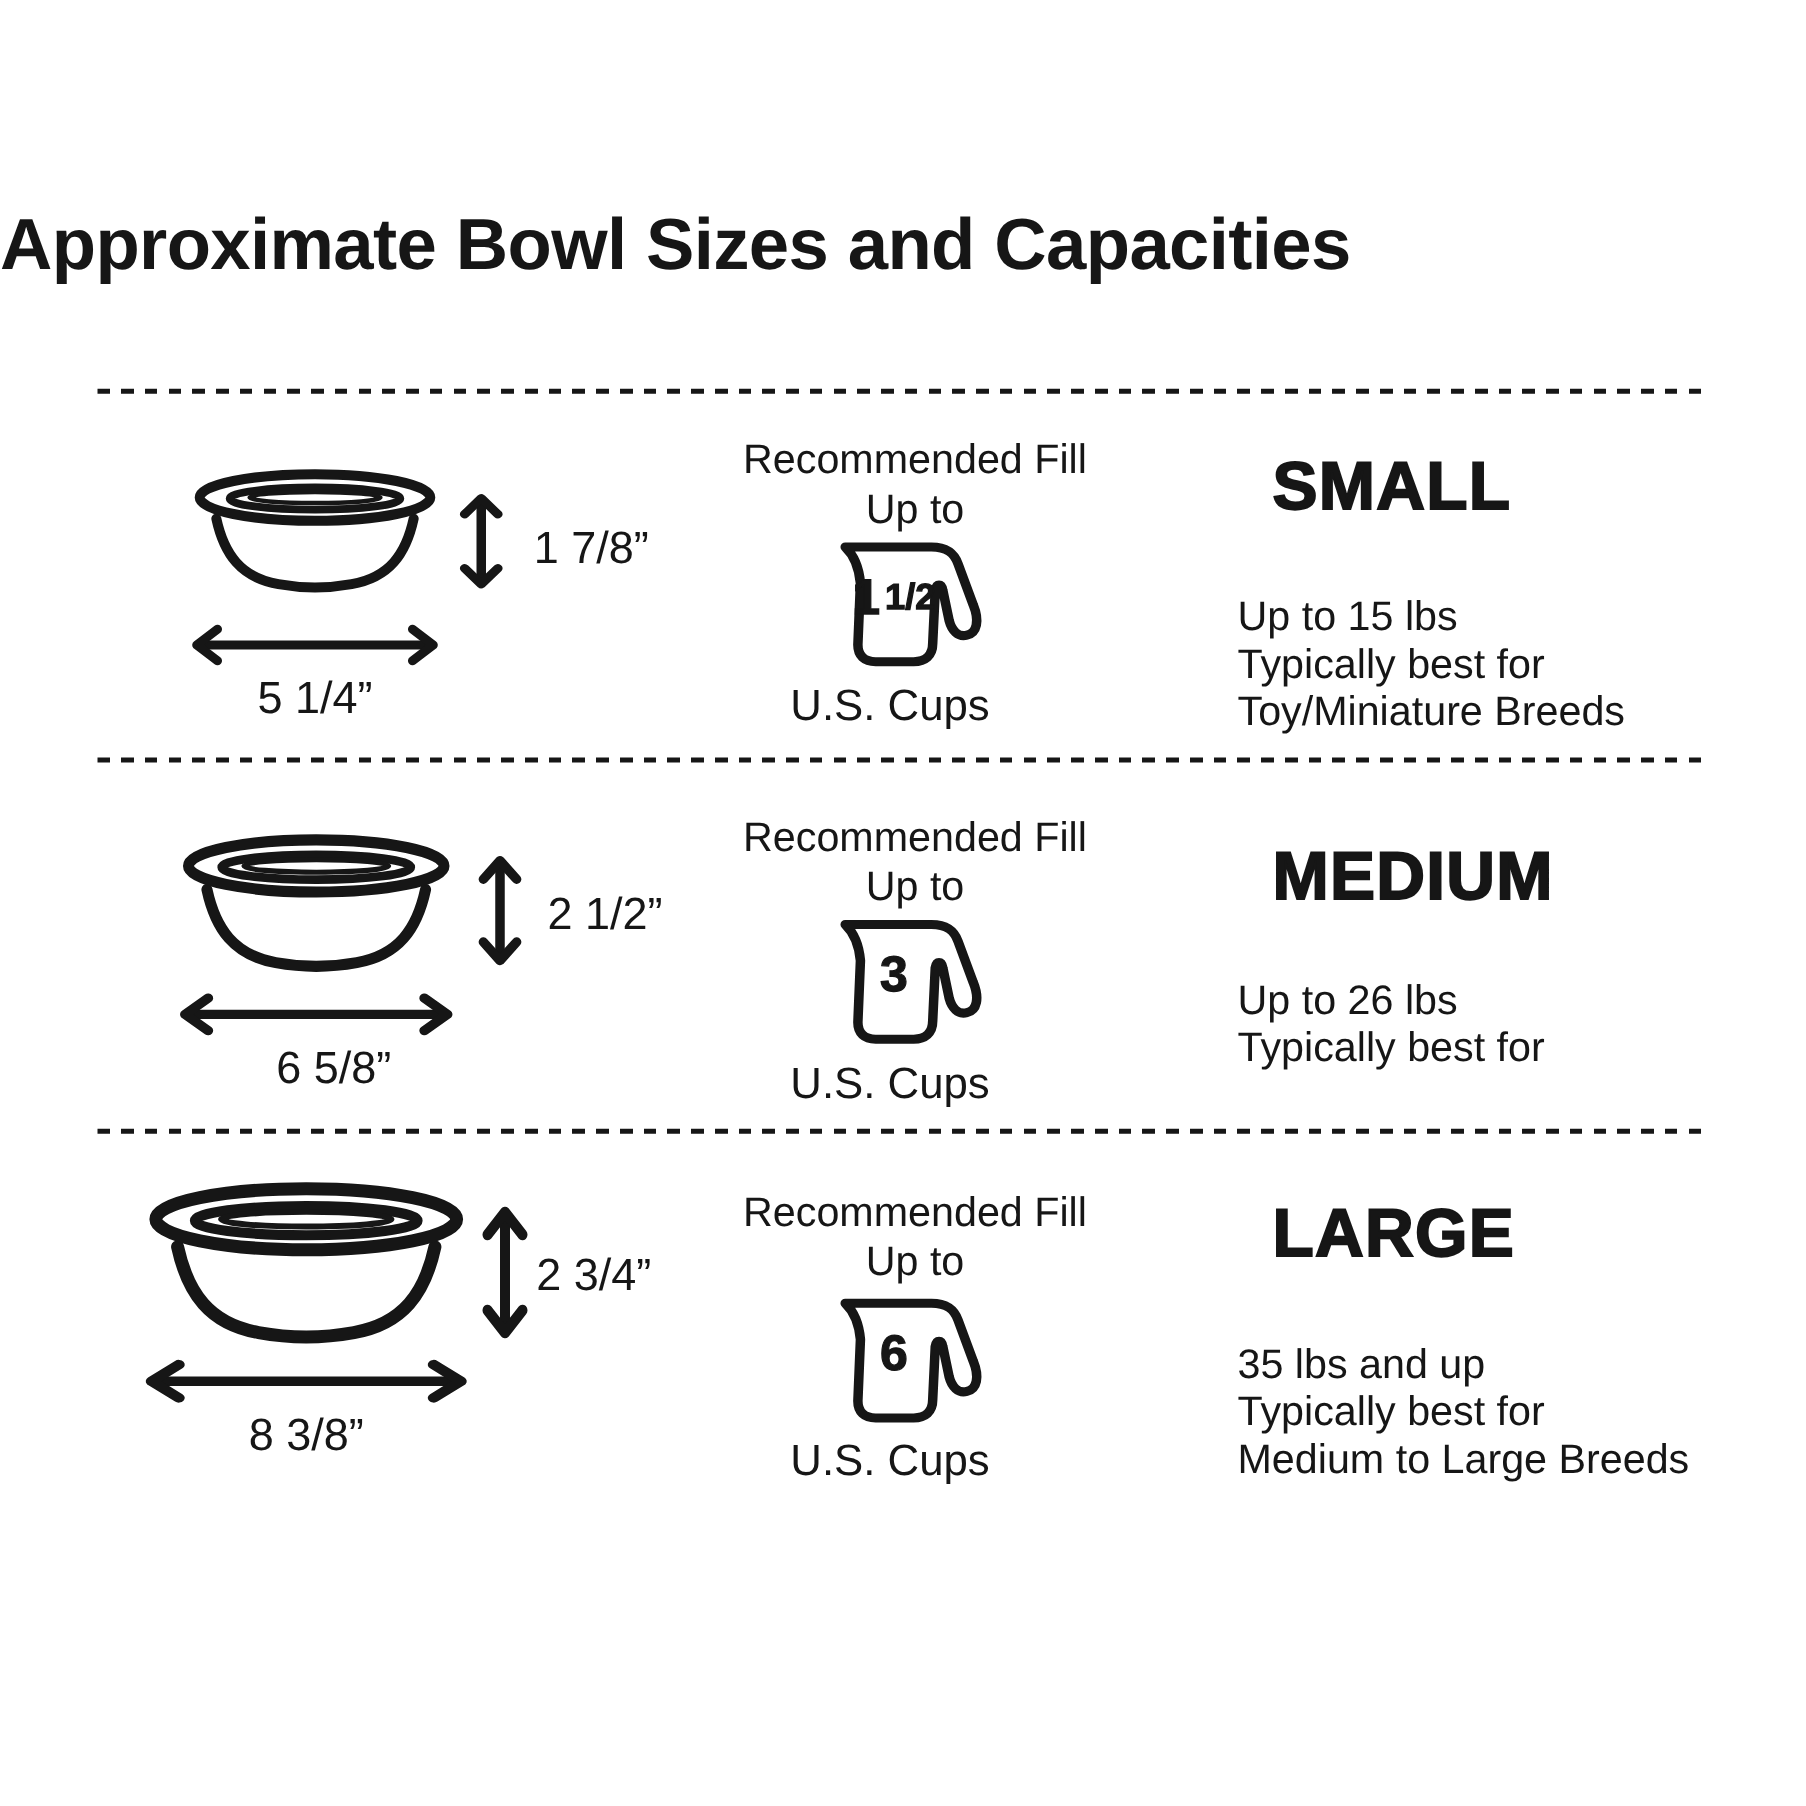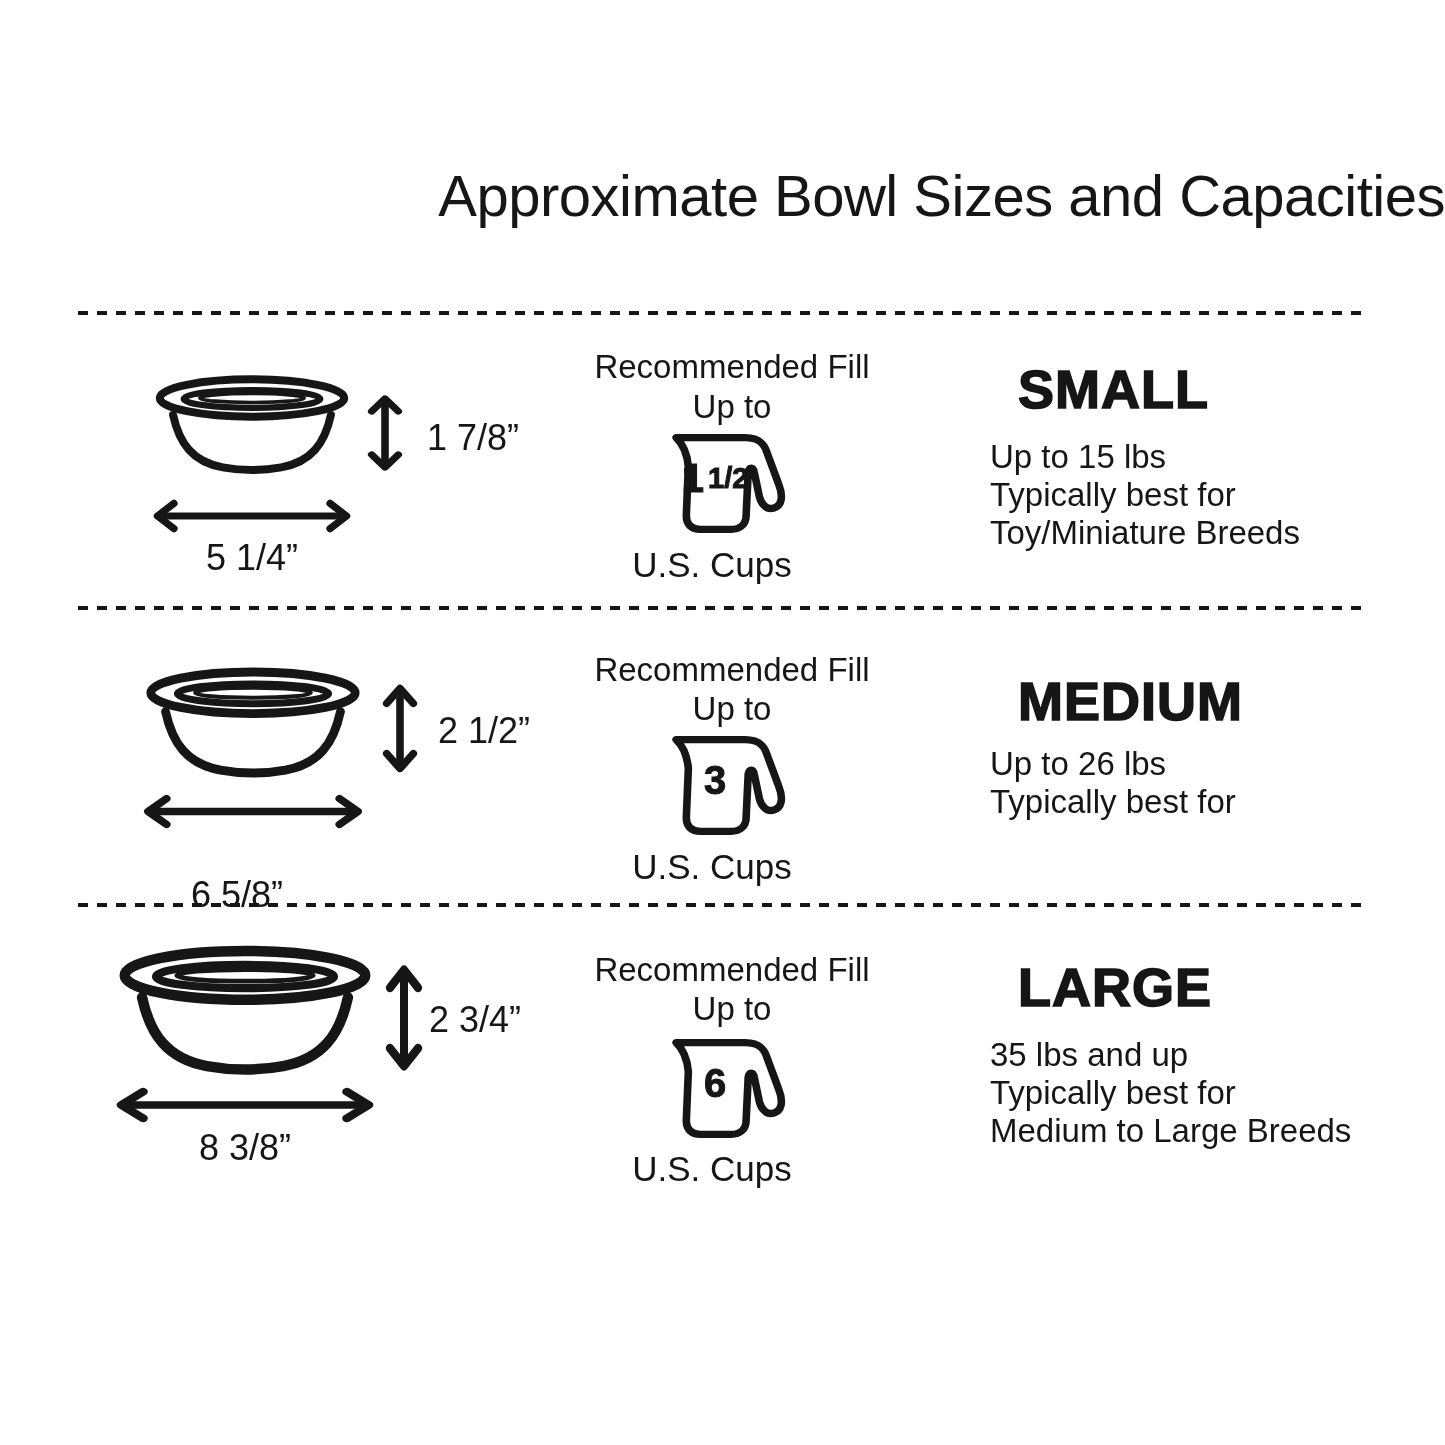--- a/index.html
+++ b/index.html
@@ -1,22 +1,22 @@
 <!DOCTYPE html>
 <html><head>
 <meta charset="utf-8">
 <style>
   html,body{margin:0;padding:0;background:#ffffff;}
   .page{
     position:relative;width:1445px;height:1445px;background:#ffffff;
     color:#161616;font-family:"Liberation Sans",sans-serif;overflow:hidden;
   }
   .title{
-    position:absolute;top:162px;left:0;width:100%;text-align:right;
-    font-size:58px;font-weight:400;letter-spacing:-0.5px;
+    position:absolute;top:162px;left:0;width:100%;text-align:left;
+    font-size:58px;font-weight:700;letter-spacing:-0.5px;
   }
   .sep{
     position:absolute;left:78px;width:1290px;height:4px;
     background:repeating-linear-gradient(to right,#161616 0 10px,transparent 10px 19px);
   }
   .sep.s1{top:311px}.sep.s2{top:606px}.sep.s3{top:903px}
   svg{display:block}
   .abs{position:absolute}
   .dim{position:absolute;font-size:36px;white-space:nowrap;text-align:center;}
   .dim.center{text-align:center;}
@@ -29,39 +29,39 @@
     display:flex;align-items:center;justify-content:center;
     font-weight:700;-webkit-text-stroke:1px #161616;white-space:nowrap;
   }
   .cup-big{font-size:40px;}
   .cup-frac{font-size:29px;margin-left:4px;}
   .cup-frac:empty{display:none;}
   .size-head{
     position:absolute;left:990px;font-size:54px;font-weight:700;
     letter-spacing:1px;-webkit-text-stroke:1.6px #161616;white-space:nowrap;margin-left:28px;
   }
-  .size-desc{position:absolute;left:990px;font-size:33px;line-height:38px;}
+  .size-desc{position:absolute;left:990px;font-size:33px;line-height:38px;margin-top:36px;}
   
   .r1 .bowl{left:150px;top:374px;width:204px;height:104px;}
   .r1 .varrow{left:366px;top:393px;width:38px;height:80px;}
   .r1 .hdim{left:427px;top:417px;}
   .r1 .harrow{left:151px;top:498px;width:202px;height:36px;}
   .r1 .wdim{left:151px;top:537px;width:202px;}
   .r1 .fill-head{top:348px;}
   .r1 .fill-upto{top:388px;}
   .r1 .cup-wrap{top:426px;}
   .r1 .us-cups{top:545px;}
   .r1 .size-head{top:358px;}
   .r1 .size-desc{top:438px;}
   
   .r2 .bowl{left:140px;top:666px;width:226px;height:116px;}
   .r2 .varrow{left:381px;top:682px;width:38px;height:93px;}
   .r2 .hdim{left:438px;top:710px;}
   .r2 .harrow{left:141px;top:793px;width:224px;height:37px;}
-  .r2 .wdim{left:125px;top:833px;width:224px;margin-top:41px;}
+  .r2 .wdim{left:155px;top:833px;width:224px;}
   .r2 .fill-head{top:651px;}
   .r2 .fill-upto{top:690px;}
   .r2 .cup-wrap{top:728px;}
   .r2 .us-cups{top:847px;}
   .r2 .size-head{top:670px;}
   .r2 .size-desc{top:745px;}
   
   .r3 .bowl{left:112px;top:944px;width:266px;height:136px;}
   .r3 .varrow{left:384px;top:962px;width:40px;height:112px;}
   .r3 .hdim{left:429px;top:999px;}

